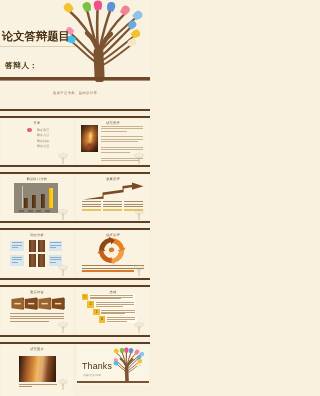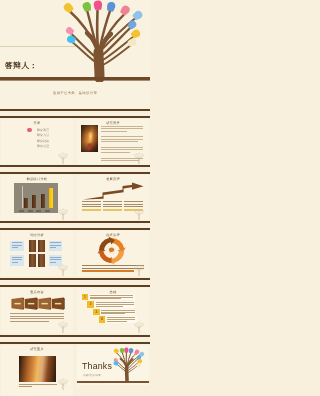--- a/index.html
+++ b/index.html
@@ -155,20 +155,21 @@
           </g>
        <g transform="translate(135.5 34) rotate(58) scale(.95)">
             <use href="#lf" fill="#f2c230"></use>
           </g>
        <g transform="translate(132 42.5) rotate(66) scale(.9)">
             <use href="#lf" fill="#f4e7c4"></use>
           </g>
      </g>
      <rect x="0" y="77" width="150" height="3.6" fill="#70492a"></rect>
    </svg>
+   <div id="htitle">论文答辩题目</div>
    <div id="hrule"></div>
    <div id="hpres">答辩人：</div>
    <div id="htag">适用于艺术类、装饰设计等</div>
  </div>
 
  <div class="slide sl" style="left:1px;top:119px;width:72px;height:45px">
    <div class="sh">目录</div>
    <div class="bullet"></div>
    <div class="ct" style="top:9px">研究背景</div>
    <div class="ct" style="top:14.4px">研究方法</div>

